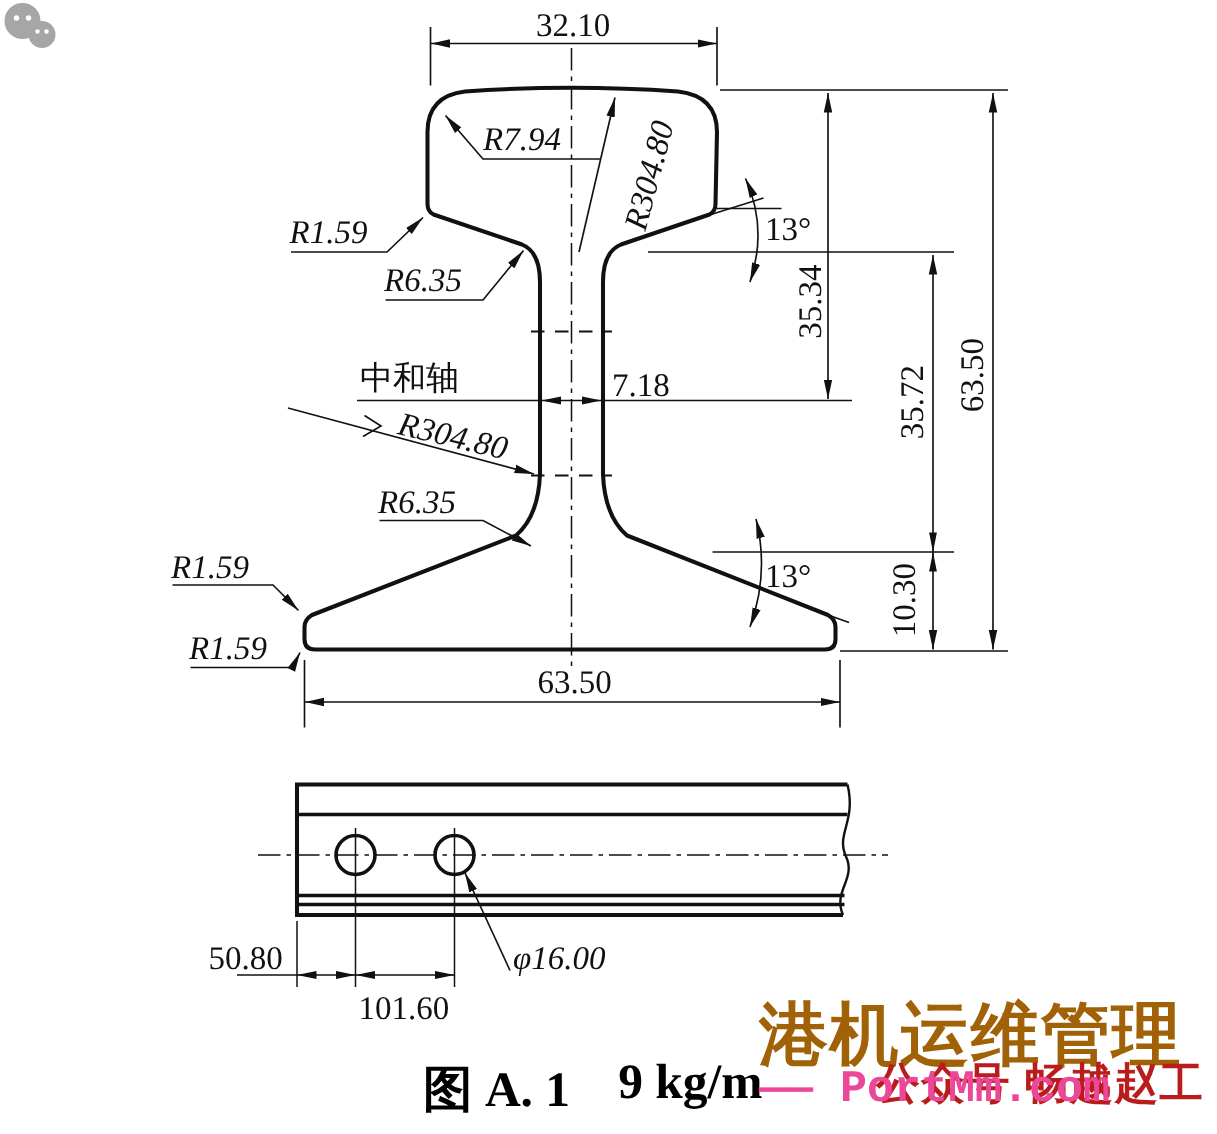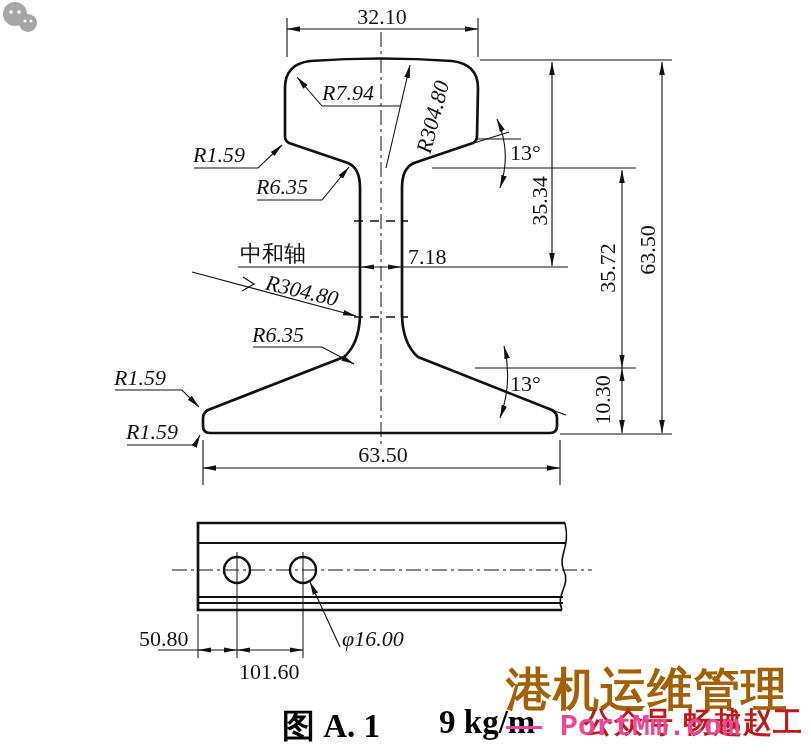--- a/index.html
+++ b/index.html
@@ -5,22 +5,22 @@
   html,body{margin:0;padding:0;background:#fff;}
   #stage{position:relative;width:811px;height:756px;background:#ffffff;overflow:hidden;
          font-family:"Liberation Serif", serif;color:#1a1a1a;}
   #stage svg{position:absolute;left:0;top:0;}
   .lbl{position:absolute;white-space:nowrap;font-size:22px;line-height:1;color:#111;}
   .ital{font-style:italic;}
   .ctr{transform:translate(-50%,-50%);}
   .rot90{transform:translate(-50%,-50%) rotate(-90deg);}
   .rotTop{transform:translate(-50%,-50%) rotate(-75deg);}
   .rotMid{transform:translate(-50%,-50%) rotate(13.5deg);}
-  .cjk{font-family:Liberation Serif, serif;}
-  #title{position:absolute;left:282px;top:704px;display:flex;gap:59px;
+  .cjk{font-family:Liberation Mono, monospace;}
+  #title{position:absolute;left:282px;top:704px;display:flex;gap:32px;
          font-size:33px;font-weight:bold;color:#000;}
   #wm-brand{position:absolute;left:506px;top:659px;font-size:46px;font-weight:bold;
             color:#a16207;letter-spacing:1px;font-family:"Liberation Sans",sans-serif;}
   #wm-account{position:absolute;left:584px;top:703px;font-size:29px;font-weight:bold;
             color:#b91c1c;letter-spacing:1px;font-family:"Liberation Sans",sans-serif;}
   #wm-site{position:absolute;left:506px;top:710px;font-size:30px;font-weight:bold;
             color:#ec4899;font-family:Liberation Mono, monospace;}
   #wm-icon{position:absolute;left:540px;top:699px;width:40px;height:36px;}
 </style>
 </head>

